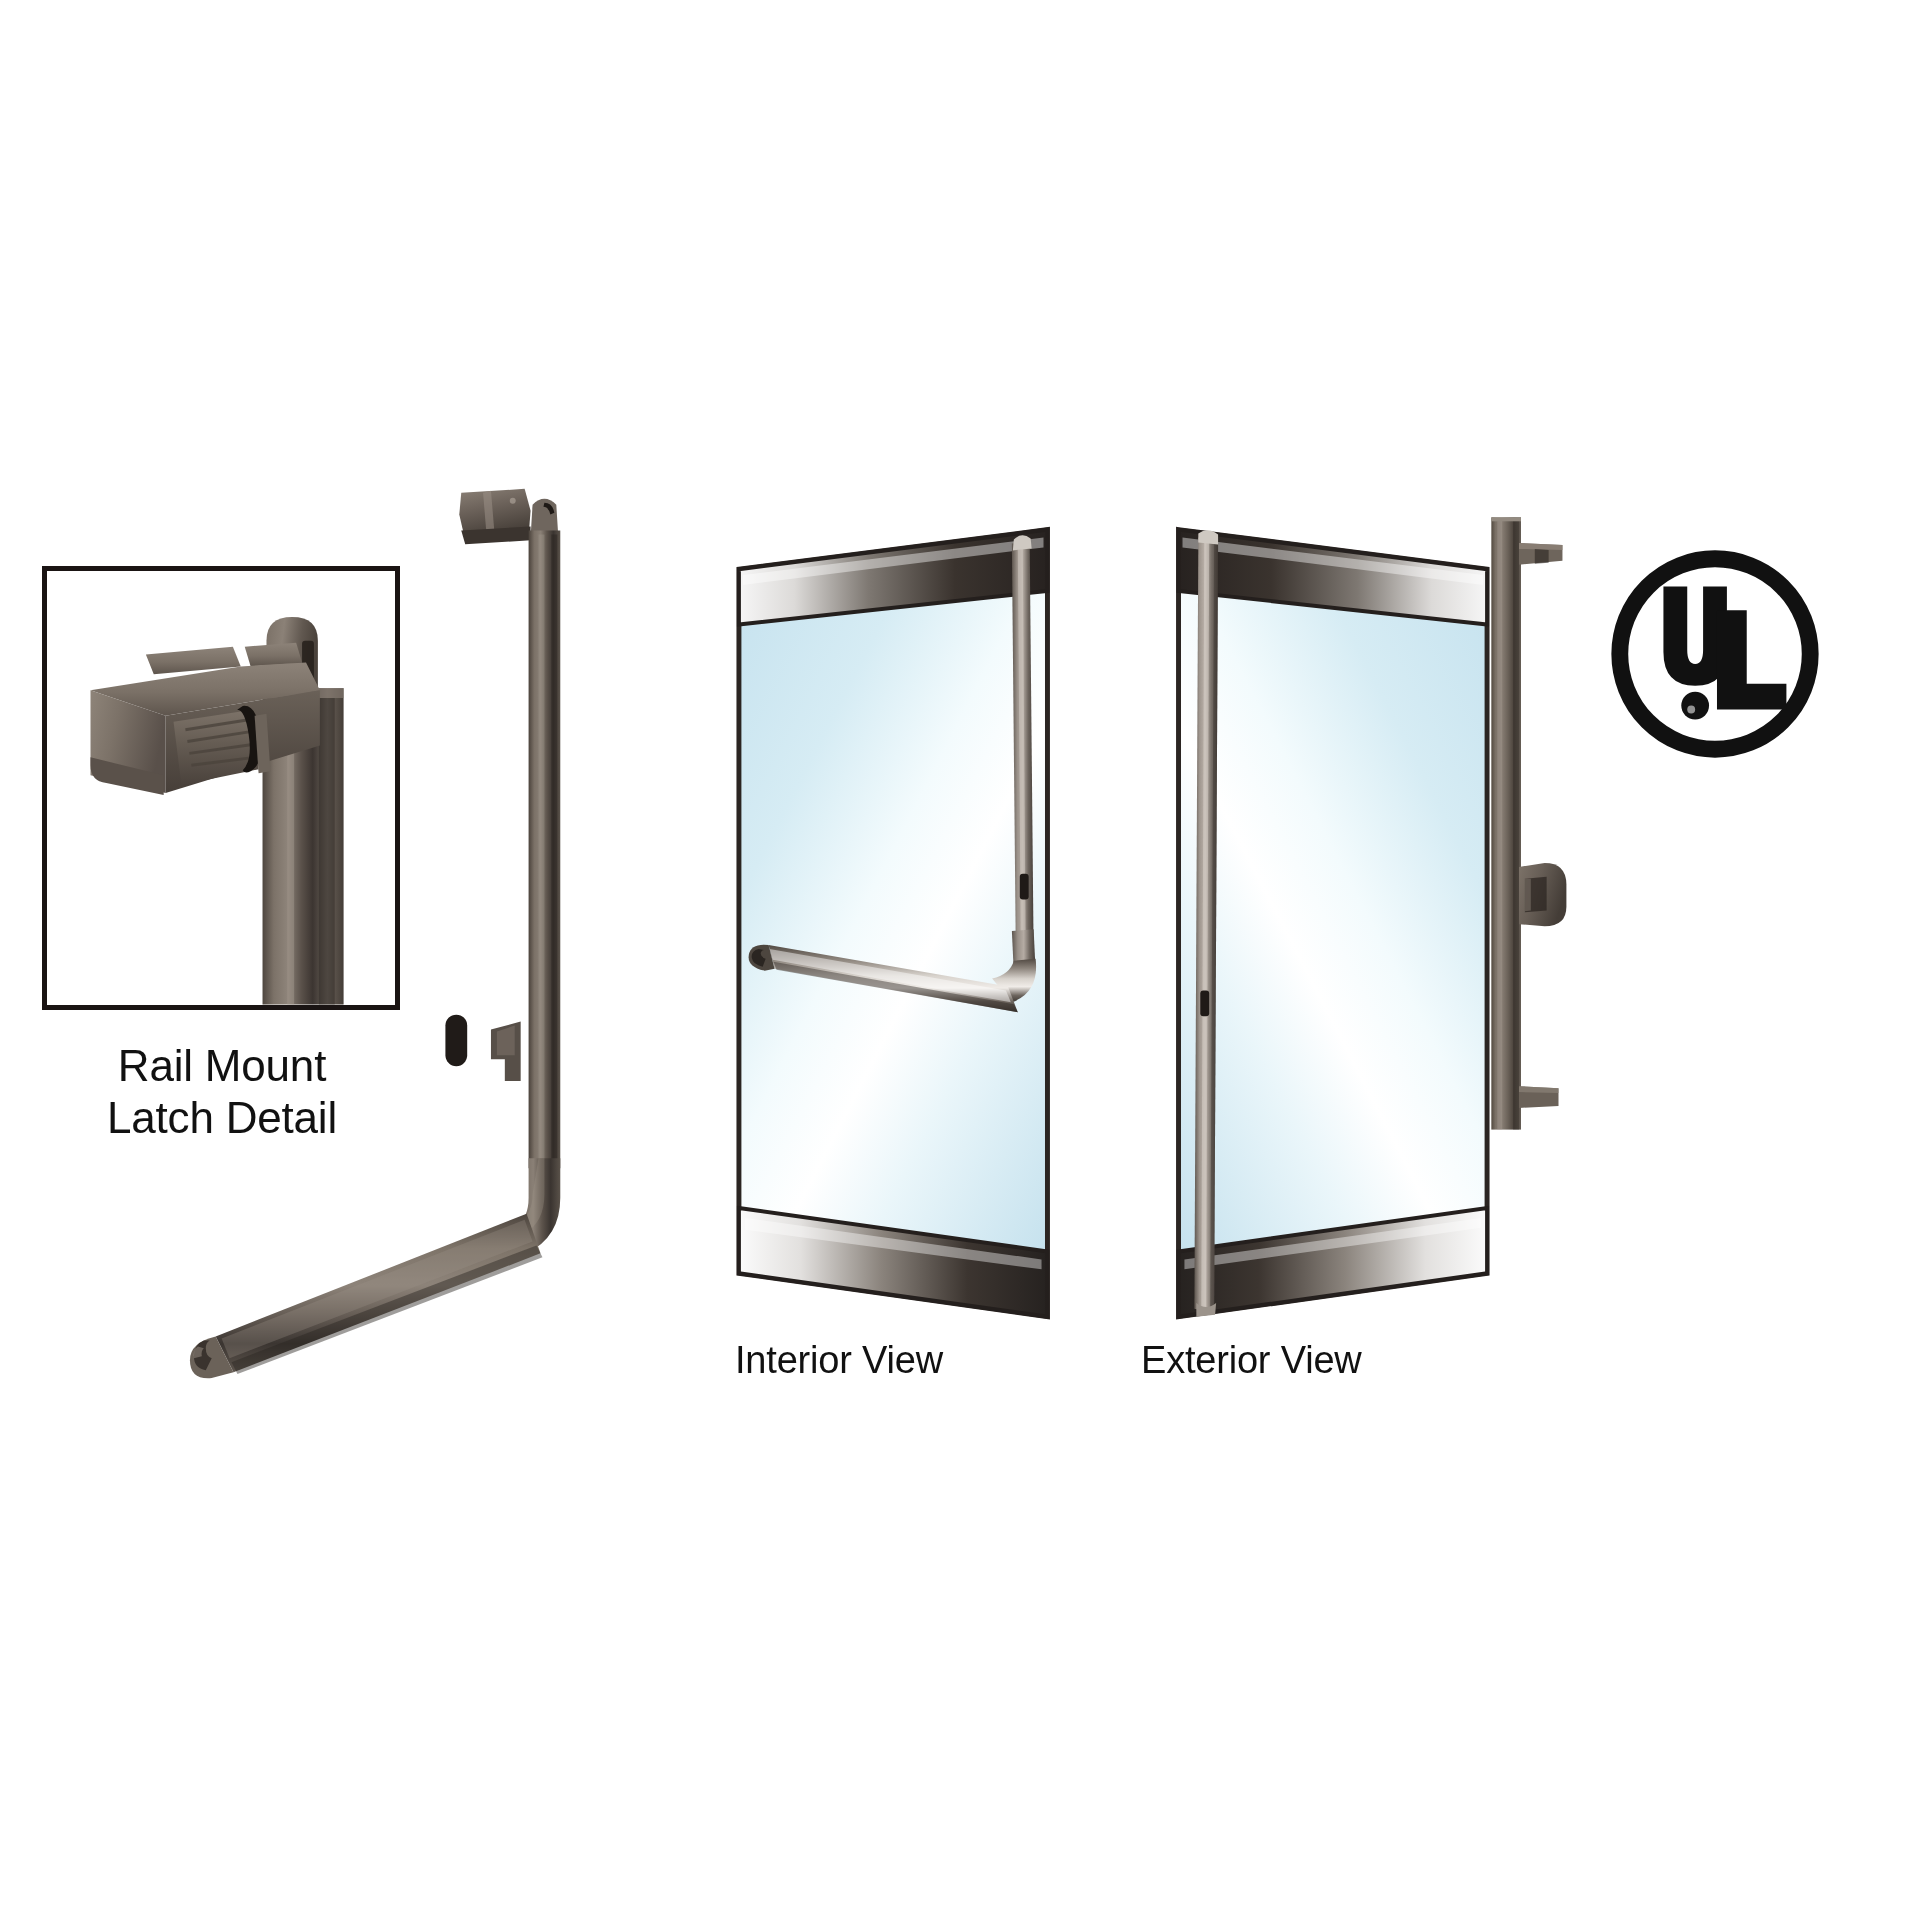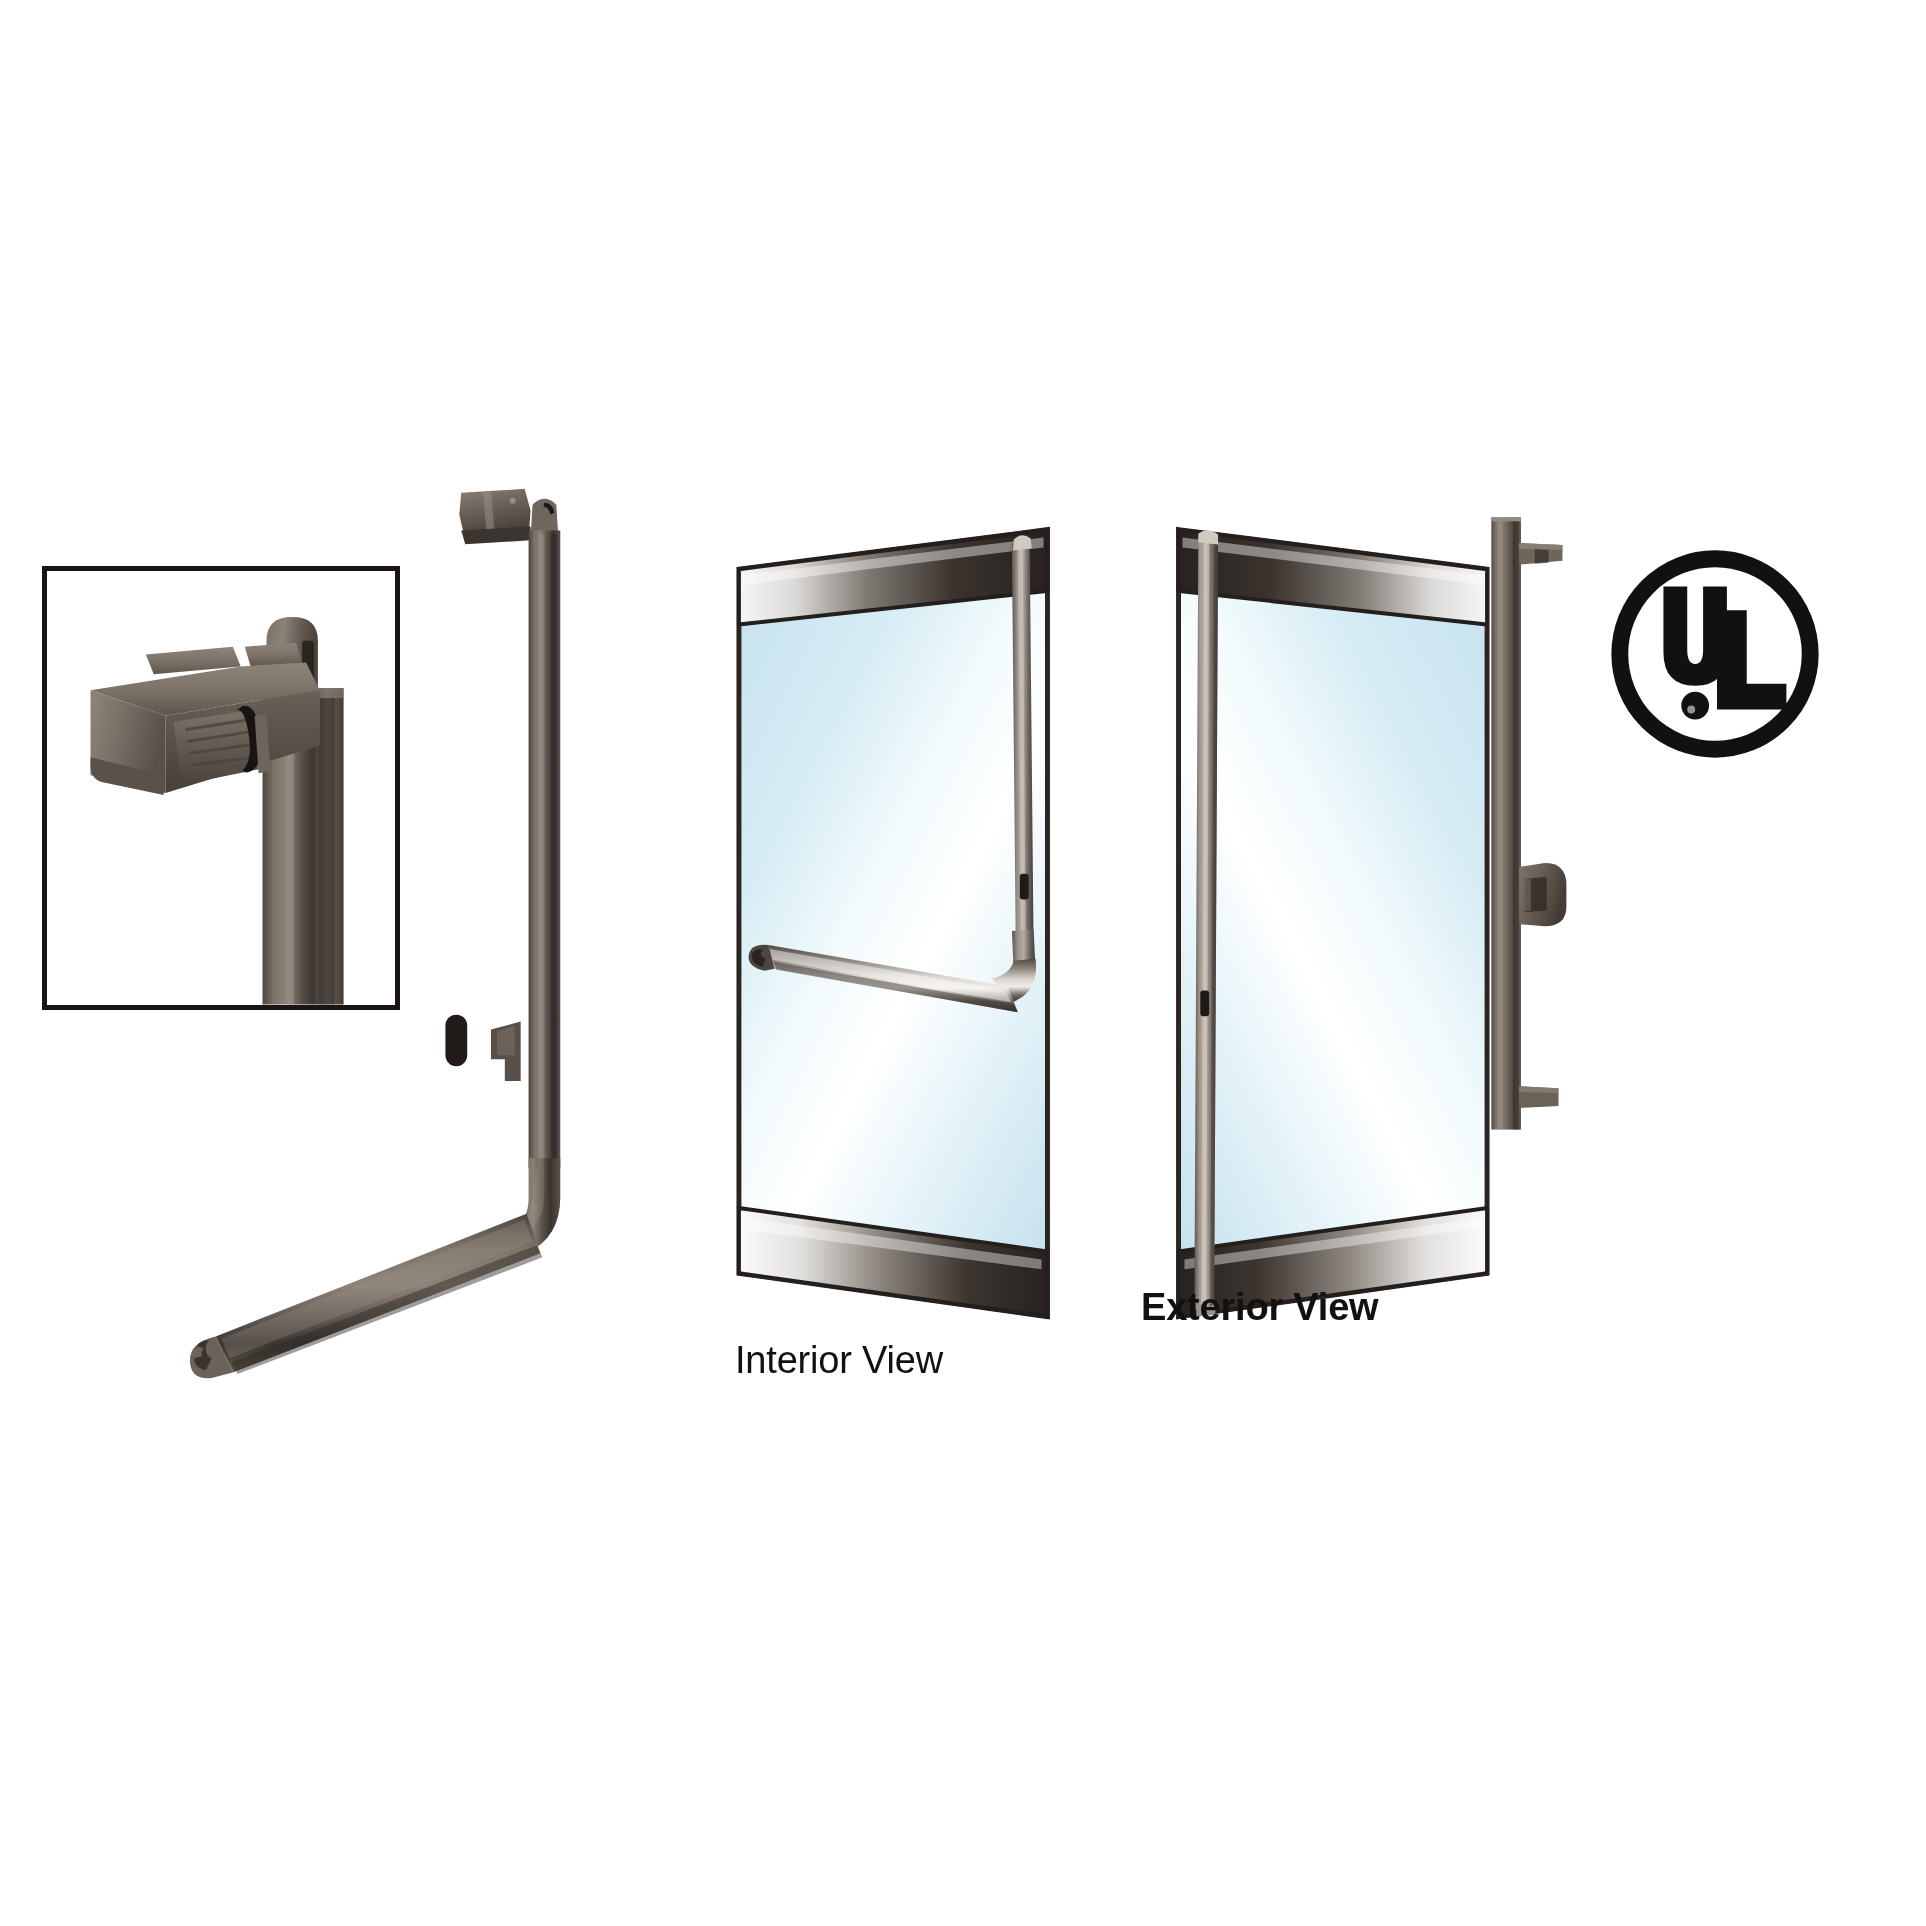--- a/index.html
+++ b/index.html
@@ -144,20 +144,22 @@
           <path d="M146 196 L210 188" stroke="#4b433c" stroke-width="3" fill="none" opacity="0.8"></path>
         </g>
 
         <path d="M198 136 q14 -2 18 28 q4 30 -10 38 q-6 3 -8 -1 q10 -10 6 -36 q-4 -26 -12 -25 Z" fill="#181411"></path>
 
         <path d="M210 146 L222 144 L226 202 L214 204 Z" fill="#6d645b"></path>
       </g>
     </svg>
   </div>
 
+  <div id="detail-caption" class="nosel">Rail Mount
+Latch Detail</div>
 
   <svg style="position:absolute; left:168px; top:475px; width:436px; height:911px;" viewBox="0 0 440 920">
     <defs>
       <linearGradient id="gBarV" x1="0" y1="0" x2="1" y2="0">
         <stop offset="0%" stop-color="#4a423b"></stop>
         <stop offset="18%" stop-color="#7b7167"></stop>
         <stop offset="38%" stop-color="#8a8076"></stop>
         <stop offset="58%" stop-color="#5d544c"></stop>
         <stop offset="78%" stop-color="#3a3430"></stop>
         <stop offset="100%" stop-color="#5a524a"></stop>
@@ -346,21 +348,21 @@
     <g>
       <path d="M62 12 L82 14 L78 796 L58 792 Z" fill="url(#eRod)"></path>
       <path d="M68 16 L73 17 L70 794 L65 792 Z" fill="#d9d2cb" opacity="0.55"></path>
       <path d="M78 18 L82 19 L78 794 L74 793 Z" fill="#3a332e" opacity="0.45"></path>
       <rect x="64" y="470" width="9" height="26" rx="3" fill="#1f1a17"></rect>
       <path d="M62 8 q10 -7 20 1 l0 10 l-20 -2 Z" fill="#cfc9c2"></path>
       <path d="M60 786 q10 8 20 0 l-1 12 l-19 2 Z" fill="#9b938b"></path>
     </g>
   </svg>
 
-  <div class="view-caption" style="left:1141px; top:1286px;font-weight:bold;">Exterior View</div>
+  <div class="view-caption" style="left:1141px; top:1339px;">Exterior View</div>
 
   <svg style="position:absolute; left:1440px; top:495px; width:158px; height:653px;" viewBox="0 0 160 660">
     <defs>
       <linearGradient id="sRod" x1="0" y1="0" x2="1" y2="0">
         <stop offset="0%" stop-color="#52493F"></stop>
         <stop offset="14%" stop-color="#7a7066"></stop>
         <stop offset="34%" stop-color="#8a8076"></stop>
         <stop offset="56%" stop-color="#6b6259"></stop>
         <stop offset="76%" stop-color="#4a423b"></stop>
         <stop offset="100%" stop-color="#625a52"></stop>

